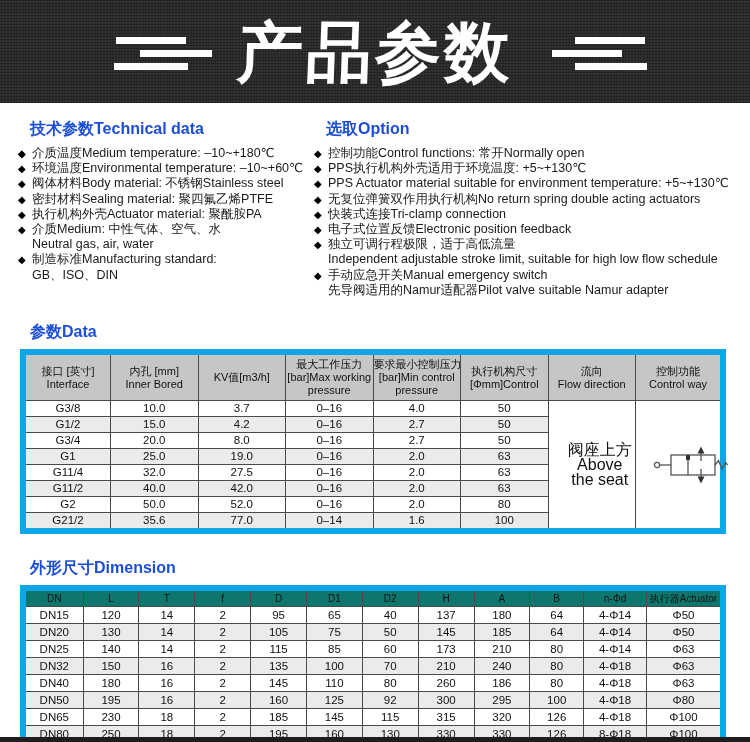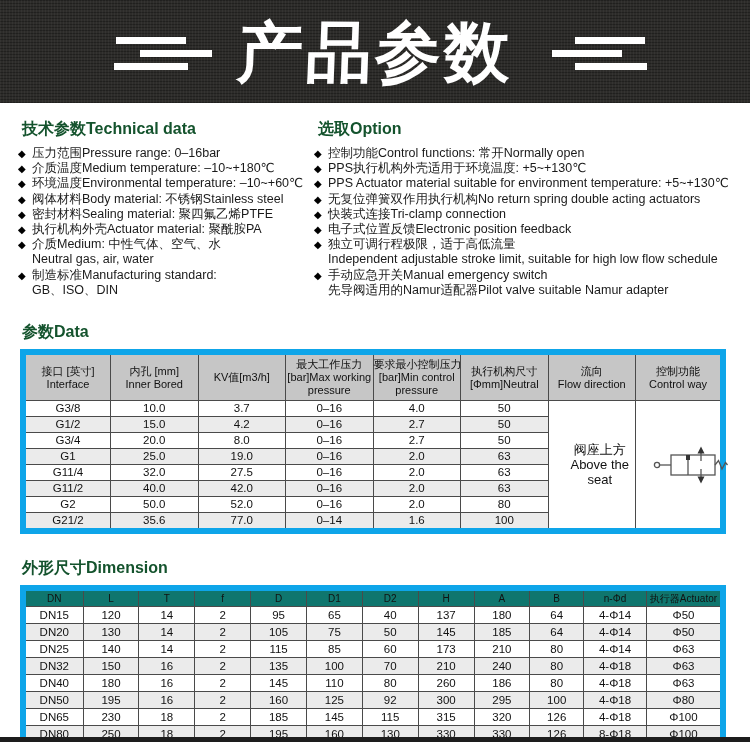--- a/index.html
+++ b/index.html
@@ -21,37 +21,37 @@
   }
   .deco span{position:absolute;height:7px;background:#fff;}
   .deco-left .b1{left:116px;top:37px;width:70px;}
   .deco-left .b2{left:140px;top:50px;width:72px;}
   .deco-left .b3{left:114px;top:63px;width:74px;}
   .deco-right .b1{left:575px;top:37px;width:70px;}
   .deco-right .b2{left:552px;top:50px;width:70px;}
   .deco-right .b3{left:575px;top:63px;width:72px;}
   
   .content{padding:16px 14px 0 18px;}
-  h2{margin:0 0 6px 4px;font-size:16px;font-weight:bold;color:#14532d;}
+  h2{margin:0 0 6px 12px;font-size:16px;font-weight:bold;color:#1d4ed8;}
   .cols{display:flex;}
   .col-left{width:296px;flex:none;}
   .col-right{flex:1;}
   ul.spec{list-style:none;margin:2px 0 0 0;padding:0;font-size:12.5px;line-height:15.2px;color:#1a1a1a;}
   ul.spec li{position:relative;padding-left:14px;white-space:nowrap;}
   ul.spec .dm{position:absolute;left:0;top:0;font-size:10px;color:#000;}
   
   .tbl-section{margin-top:24px;}
   table{border-collapse:collapse;table-layout:fixed;width:706px;margin-left:2px;
         text-align:center;color:#111;border:6px solid #0ea5e9;}
   th,td{border:1px solid #4a4a4a;font-weight:normal;padding:0;}
   
   #param-table th{background:#c6c6c6;font-size:11px;line-height:13px;padding:3px 0;}
   #param-table td{height:15px;line-height:15px;font-size:11.5px;margin-top:38px;}
   #param-table tbody tr:nth-child(even) td{background:#ebebeb;}
-  #param-table td.merged{background:#fff !important;font-size:13px;line-height:15px;padding-left:16px;}
+  #param-table td.merged{background:#fff !important;font-size:16px;line-height:15px;padding-left:16px;}
   .th-line{display:block;white-space:nowrap;}
   
   #dim-table th{background:#0f766e;font-size:10px;height:15px;line-height:15px;white-space:nowrap;}
   #dim-table td{height:16px;line-height:16px;font-size:11.5px;white-space:nowrap;}
   #dim-table tbody tr:nth-child(even) td{background:#ebebeb;}
   
   .bottom-strip{position:absolute;left:0;bottom:0;width:100%;height:5px;background:#1d1d1d;}
   svg{display:block;margin:0 auto;}
 </style>
 </head>
@@ -72,21 +72,21 @@
         <span class="b3"></span>
     </div>
   </header>
 
   <div class="content">
 
     <section class="cols">
       <div class="col-left">
         <h2>技术参数Technical data</h2>
         <ul class="spec" id="tech-list">
-            <li><span class="dm">◆</span><span>压力范围Pressure range: 0–16bar</span></li>
+            <li><span class="dm">◆</span></li>
             <li><span class="dm">◆</span><span>介质温度Medium temperature: –10~+180℃</span></li>
             <li><span class="dm">◆</span><span>环境温度Environmental temperature: –10~+60℃</span></li>
             <li><span class="dm">◆</span><span>阀体材料Body material: 不锈钢Stainless steel</span></li>
             <li><span class="dm">◆</span><span>密封材料Sealing material: 聚四氟乙烯PTFE</span></li>
             <li><span class="dm">◆</span><span>执行机构外壳Actuator material: 聚酰胺PA</span></li>
             <li><span class="dm">◆</span><span>介质Medium: 中性气体、空气、水</span></li>
             <li><span class="dm"></span><span>Neutral gas, air, water</span></li>
             <li><span class="dm">◆</span><span>制造标准Manufacturing standard:</span></li>
             <li><span class="dm"></span><span>GB、ISO、DIN</span></li>
           </ul>
@@ -139,21 +139,21 @@
                 <span class="th-line">[bar]Max working</span>
                 <span class="th-line">pressure</span>
               </th>
               <th>
                 <span class="th-line">要求最小控制压力</span>
                 <span class="th-line">[bar]Min control</span>
                 <span class="th-line">pressure</span>
               </th>
               <th>
                 <span class="th-line">执行机构尺寸</span>
-                <span class="th-line">[Φmm]Neutral</span>
+                <span class="th-line">[Φmm]Control</span>
               </th>
               <th>
                 <span class="th-line">流向</span>
                 <span class="th-line">Flow direction</span>
               </th>
               <th>
                 <span class="th-line">控制功能</span>
                 <span class="th-line">Control way</span>
               </th>
             </tr>

